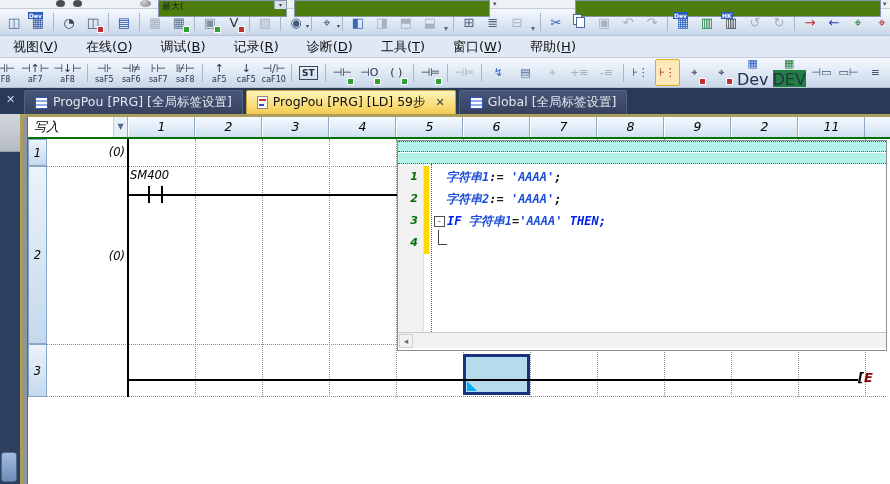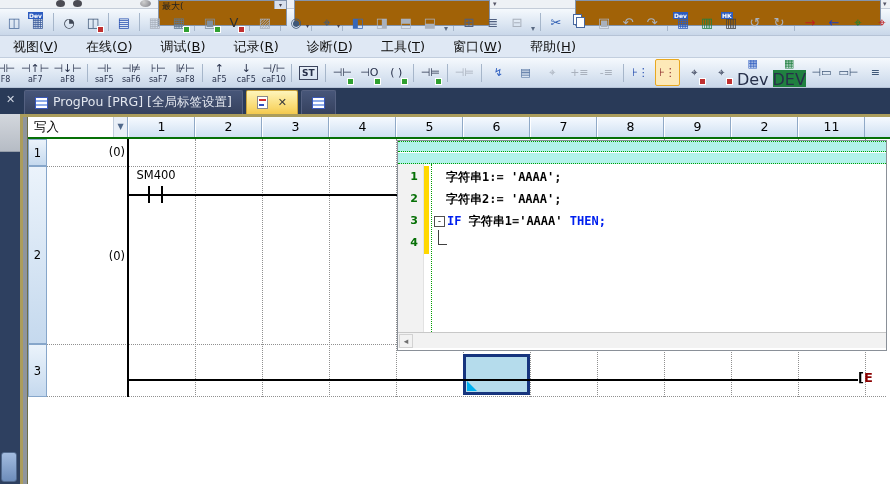--- a/index.html
+++ b/index.html
@@ -3,21 +3,21 @@
 <meta charset="utf-8">
 <style>
   * { margin:0; padding:0; box-sizing:border-box; }
   body { font-family:"DejaVu Sans", sans-serif; }
   .screen { position:relative; width:890px; height:484px; overflow:hidden; background:#fff; font-family:"DejaVu Sans",sans-serif; }
 
   
   .top-strip { position:relative; height:9px; background:#eef1f5; border-bottom:1px solid #c4ccd8; }
   .ts-circle { position:absolute; top:0; width:9px; height:7px; border-radius:50%; background:#4b4b53; }
   .ts-sphere { position:absolute; top:0; width:11px; height:7px; border-radius:50%; background:radial-gradient(circle at 35% 30%, #cfcfcf, #7d7d85); }
-  .ts-combo, .ts-field { position:absolute; top:0; height:26px; background:#a16207; border:1px solid #8494ac; font-size:9px; line-height:10px; overflow:hidden; color:#222; padding-left:3px; }
+  .ts-combo, .ts-field { position:absolute; top:0; height:17px; background:#4d7c0f; border:1px solid #8494ac; font-size:9px; line-height:10px; overflow:hidden; color:#222; padding-left:3px; }
   .ts-drop { position:absolute; right:0; top:0; width:12px; height:8px; background:#d8e0ec; border-left:1px solid #9aa8bc; font-size:6px; color:#445; text-align:center; line-height:8px; }
   .ts-ovf { position:absolute; top:0; font-size:7px; color:#556; }
 
   
   .toolbar { display:flex; align-items:center; background:linear-gradient(180deg,#f5f9fd,#dde7f3 55%,#c9d7e9); border-bottom:1px solid #b6c3d6; padding-left:2px; overflow:hidden; }
   .toolbar1 { height:27px; }
   .toolbar2 { height:30px; }
   .tbtn { position:relative; width:22px; height:21px; margin:0 1px; display:flex; align-items:center; justify-content:center; font-size:13px; border-radius:2px; flex:none; }
   .tbtn .glyph { line-height:1; }
   .tbtn.dim .glyph, .lbtn.dim { color:#a9b1bd !important; }
@@ -45,21 +45,21 @@
   .tab { display:flex; align-items:center; gap:5px; padding:0 10px; margin-right:3px; font-size:12.5px; white-space:nowrap; background:linear-gradient(180deg,#475679,#35415e); color:#e2e6ee; border:1px solid #556181; border-bottom:none; border-radius:2px 2px 0 0; }
   .tab.active { background:linear-gradient(180deg,#fef5bb,#f9d96f 70%,#f3c94f); color:#101010; border-color:#c9a23d; }
   .tab .tclose { margin-left:5px; font-size:11px; color:#3a3a3a; }
   .ticon { width:13px; height:12px; flex:none; }
   .ticon.table { border:1px solid #3a58b8; background:repeating-linear-gradient(180deg,#ffffff 0 2px,#8fadea 2px 4px); }
   .ticon.ladder { width:11px; height:13px; background:#fff; border:1px solid #8a8a8a; position:relative; }
   .ticon.ladder::before { content:""; position:absolute; left:1px; top:2px; width:7px; height:2px; background:#d23030; }
   .ticon.ladder::after { content:""; position:absolute; left:1px; top:7px; width:5px; height:2px; background:#3050c0; }
 
   
-  .workspace { position:relative; height:370px; background:#fff; }
+  .workspace { position:relative; height:370px; background:#fff;font-style:italic; }
   .left-dock { position:absolute; left:0; top:0; width:20px; height:370px; background:#2e4060; }
   .dock-silver { position:absolute; left:0; top:0; width:20px; height:38px; background:linear-gradient(180deg,#d3d7dd,#b6bcc5); border-bottom:1px solid #959da9; }
   .dock-handle { position:absolute; left:1px; top:338px; width:16px; height:30px; background:linear-gradient(180deg,#a3bce0,#6d8cba); border:1px solid #51698d; border-radius:3px; }
   .editor-frame { position:absolute; left:20px; top:0; width:870px; height:370px; background:#ab9d5c; }
   .frame-gray { position:absolute; left:3px; top:3px; width:4px; height:367px; background:#8f959d; }
   .editor-inner { position:absolute; left:7px; top:3px; width:863px; height:367px; background:#fff; border-left:1px solid #6b6b47; overflow:hidden; }
 
   
   .grid-header { height:22px; display:flex; border-bottom:2px solid #067006; background:linear-gradient(180deg,#f6faff,#cfe0f2); }
   .mode-cell { width:100px; flex:none; background:#fff; border-right:1px solid #8fa9c7; display:flex; align-items:center; font-size:12.5px; padding-left:6px; color:#000; }
@@ -69,39 +69,39 @@
 
   
   .canvas { position:relative; height:343px; background:#fff; overflow:hidden; font-size:11.5px; color:#000; }
   .vdot { position:absolute; width:0; border-left:1px dotted #909090; }
   .hdot { position:absolute; height:0; border-top:1px dotted #909090; }
   .rowcell { position:absolute; left:0; width:19px; border:1px solid #86a6ca; background:linear-gradient(180deg,#ebf3fb,#c5d9ee); display:flex; align-items:center; justify-content:center; }
   .steplbl { position:absolute; left:22px; width:75px; text-align:right; }
   .stepcell { position:absolute; left:59px; width:41px; background:#b5dcec; display:flex; align-items:center; justify-content:flex-end; padding-right:2px; }
   .rail { position:absolute; left:99px; top:0; width:2px; height:258px; background:#000; }
   .wire { position:absolute; height:2px; background:#000; }
-  .contact-label { position:absolute; left:102px; top:29px; width:52px; text-align:center; }
+  .contact-label { position:absolute; left:102px; top:29px; width:52px; }
   .cbar { position:absolute; width:2px; height:17px; background:#000; top:47px; }
   .sel-cell { position:absolute; left:435px; top:215px; width:67px; height:41px; background:#b5dcec; border:3px solid #17357e; }
   .sel-mark { position:absolute; left:1px; bottom:1px; width:0; height:0; border-bottom:10px solid #00b0f0; border-right:10px solid transparent; }
   .end-frag { position:absolute; left:830px; top:231px; font-size:13px; font-weight:bold; }
   .end-frag .br { color:#000; } .end-frag .tx { color:#8b0000; }
 
   
   .st-box { position:absolute; left:369px; top:1px; width:490px; height:211px; background:#fff; border:1px solid #8a9098; }
   .st-band { height:11px; background:#b2f2ea; border-bottom:1px dotted #00a000; }
   .st-band.first { border-top:1px dotted #00a000; margin-bottom:1px; }
   .st-body { position:relative; height:168px; display:flex; }
   .st-gutter { width:26px; flex:none; background:#f2f2f2; border-right:1px solid #e2e2e2; padding-top:2px; }
   .st-gutter div { height:22px; line-height:22px; text-align:right; padding-right:5px; font-size:11px; font-weight:bold; color:#067006; }
   .st-yellow { position:absolute; left:26px; top:2px; width:5px; height:88px; background:#ffd800; }
   .st-greenline { position:absolute; left:33px; top:0; bottom:0; border-left:1px dotted #00a000; }
   .st-code { position:relative; flex:1; padding:2px 0 0 10px; font-family:"DejaVu Sans Mono",monospace; font-size:12px; font-weight:bold; }
   .st-line { height:22px; display:flex; align-items:center; white-space:pre; }
-  .seg-m { color:#000000; } .seg-b { color:#0020ee; } .seg-p { color:#1a1a1a; }
+  .seg-m { color:#1d4ed8; } .seg-b { color:#0020ee; } .seg-p { color:#1a1a1a; }
   .fold { width:11px; height:11px; flex:none; border:1px solid #505050; background:#fff; color:#222; font-size:9px; line-height:9px; text-align:center; margin-right:2px; font-weight:normal; }
   .fold-bracket { position:absolute; left:14px; top:66px; width:9px; height:15px; border-left:1px solid #404040; border-bottom:1px solid #404040; }
   .st-scroll { height:16px; background:#f2f2f2; border-top:1px solid #c8c8c8; display:flex; align-items:center; }
   .st-sbtn { width:14px; height:14px; margin-left:1px; background:#f2f2f2; border:1px solid #d2d2d2; color:#707070; font-size:9px; display:flex; align-items:center; justify-content:center; }
 </style>
 </head>
 <body>
 
 <div class="screen">
 
@@ -377,24 +377,26 @@
 
   <div class="tabbar">
     <span class="tabbar-close">✕</span>
     <span id="tabs" style="display:flex">
         <span class="tab">
           <span class="ticon table"></span>
           <span>ProgPou [PRG] [全局标签设置]</span>
         </span>
         <span class="tab active">
           <span class="ticon ladder"></span>
+          <span>ProgPou [PRG] [LD] 59步</span>
           <span class="tclose">✕</span>
         </span>
         <span class="tab">
           <span class="ticon table"></span>
+          <span>Global [全局标签设置]</span>
         </span>
       </span>
   </div>
 
   <div class="workspace">
     <div class="left-dock">
       <div class="dock-silver"></div>
       <div class="dock-handle"></div>
     </div>
 

